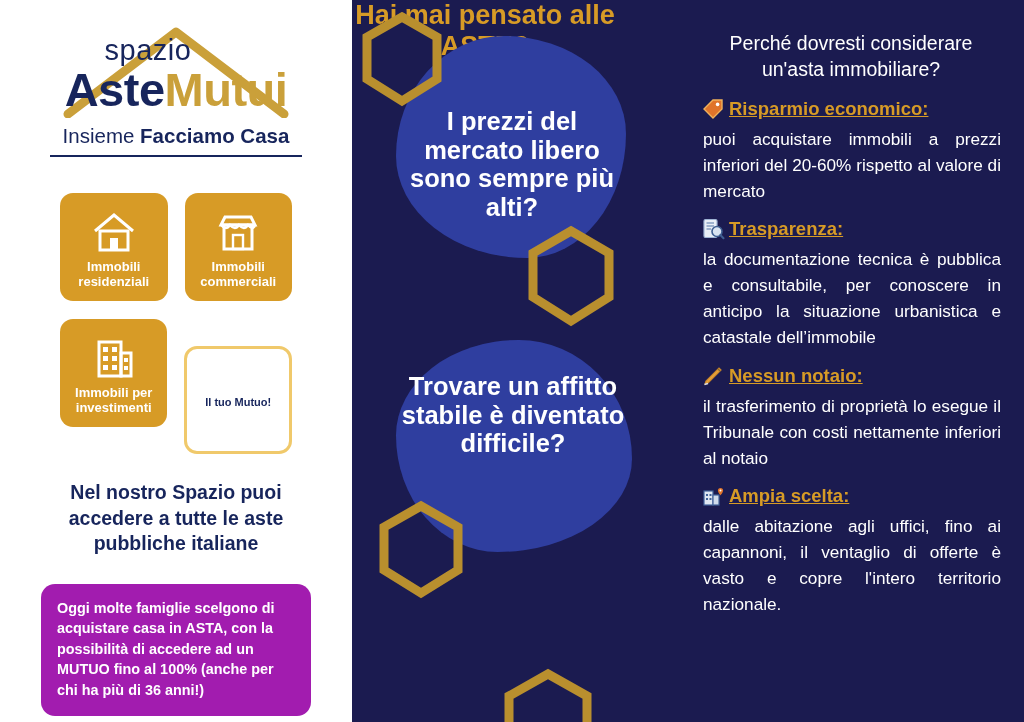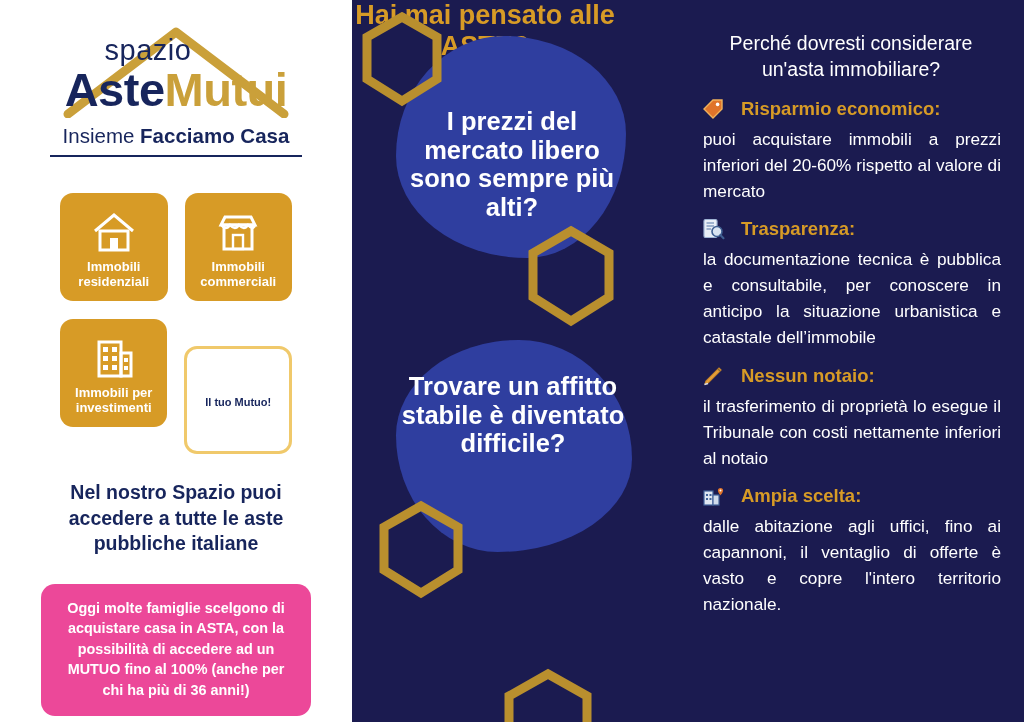--- a/index.html
+++ b/index.html
@@ -59,23 +59,23 @@
   }
   .tile.outline .cap { font-size: 11px; font-weight: 700; }
 
   .left-para {
     margin: 26px auto 0; width: 268px; text-align: center;
     font-size: 19.5px; line-height: 1.32; color: #17255c; font-weight: 700;
   }
 
   .badge {
     position: absolute; left: 50%; transform: translateX(-50%);
-    bottom: 6px; width: 270px; background: #ec4899; color: #fff;
+    bottom: 6px; width: 270px; background: #a21caf; color: #fff;
     border-radius: 14px; padding: 14px 16px 16px;
-    text-align: center; font-size: 14.4px; line-height: 1.42; font-weight: 700;
+    text-align: left; font-size: 14.4px; line-height: 1.42; font-weight: 700;
   }
 
   
   .middle {
     width: 319px; height: 722px; background: #1b1b50; position: relative; flex: none;
     overflow: hidden;
   }
   .blob {
     position: absolute; background: #2e3d9e;
   }
@@ -105,22 +105,22 @@
   .right {
     flex: 1; height: 722px; background: #1b1b50; color: #ffffff;
     padding: 24px 28px 10px 30px; position: relative;
   }
   .r-title {
     text-align: center; font-size: 19.5px; line-height: 1.35; color: #ffffff;
     margin: 6px auto 14px; width: 300px;
   }
   .r-block { margin-bottom: 13px; }
   .r-head {
-    display: flex; align-items: center; gap: 16px;
-    color: #d79b26; font-weight: 700; font-size: 18.5px; margin-bottom: 5px;
+    display: flex; align-items: center; gap: 4px;
+    color: #d79b26; font-weight: 700; font-size: 18.5px; margin-bottom: 5px; text-decoration: underline;
   }
   .r-head .ico { width: 24px; height: 24px; flex: none; display:flex; align-items:center; justify-content:center;}
   .r-body {
     font-size: 17.2px; line-height: 1.52; text-align: justify; color: #ffffff;
     padding-left: 2px;
   }
 </style>
 </head>
 <body>
 

